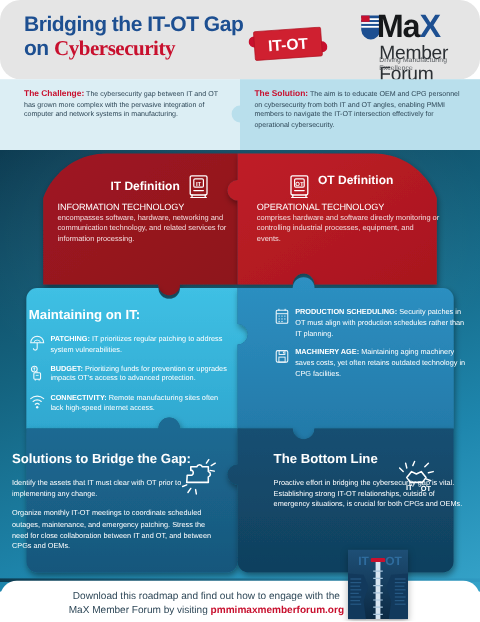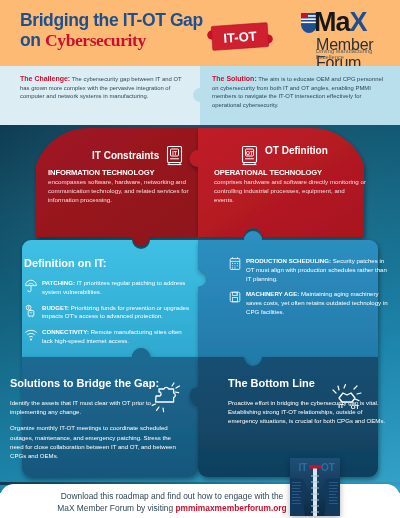--- a/index.html
+++ b/index.html
@@ -13,21 +13,22 @@
     position: relative;
     width: 400px; height: 518px;
     background: #ffffff;
     overflow: hidden;
   }
 
   
   .header {
     position: absolute; left: 0; top: 0;
     width: 400px; height: 66px;
-    background: #fdba74;
+    background: #e5e5e5;
+    border-radius: 17px;
   }
   .title-block {
     position: absolute; left: 20px; top: 10px; width: 190px;
   }
   .title-l1, .title-l2 {
     font-family: "Liberation Sans Narrow", "Liberation Sans", sans-serif;
     font-weight: bold;
     font-size: 17.5px;
     line-height: 20px;
     letter-spacing: -0.4px;
@@ -114,21 +115,21 @@
   }
   .def-text {
     position: absolute; color: #ffffff;
   }
   .def-head {
     font-family: "Liberation Sans Narrow", "Liberation Sans", sans-serif;
     font-weight: bold; font-size: 10px; line-height: 12px;
     color: #ffffff;
   }
   .def-term {
-    font-weight: bold; font-size: 7.6px; line-height: 10px;
+    font-weight: normal; font-size: 7.6px; line-height: 10px;
     color: #ffffff; letter-spacing: -0.1px;
   }
   .def-body {
     font-size: 6.2px; line-height: 8.8px; color: #f3dcdd;
   }
   .def-it-txt { left: 48px; top: 168px; width: 148px; }
   .def-ot-txt { left: 214px; top: 168px; width: 152px; }
   .def-it-title { position: absolute; left: 92px; top: 145px; }
   .def-ot-title { position: absolute; left: 240px; top: 145px; }
 
@@ -350,21 +351,21 @@
                a 9 9 0 0 1 -9 9
                L 207 352
                a 9 9 0 0 1 -9 -9
                L 198 279
                a 8.5 8.5 0 0 1 0 -17
                L 198 232 Z" fill="url(#gBlueRB)"></path>
     </g>
   </svg>
 
   <div class="def-it-title" style="display:flex;align-items:center;gap:6px;">
-    <span class="def-head">IT Constraints</span>
+    <span class="def-head">IT Definition</span>
     <svg width="19" height="21" viewBox="0 0 19 21">
       <rect x="2.5" y="1.5" width="14" height="16" rx="1.2" fill="none" stroke="#fff" stroke-width="1.1"></rect>
       <rect x="5.5" y="4" width="8" height="7" rx="1" fill="none" stroke="#fff" stroke-width="1"></rect>
       <text x="9.5" y="9.6" font-family="Liberation Sans, sans-serif" font-size="5" font-weight="bold" fill="#fff" text-anchor="middle">IT</text>
       <path d="M5.5 13.8 h8" stroke="#fff" stroke-width="1" stroke-linecap="round"></path>
       <path d="M4 17.5 v2 M15 17.5 v2" stroke="#fff" stroke-width="1.1" stroke-linecap="round"></path>
       <path d="M3 19.6 h13" stroke="#fff" stroke-width="1" stroke-linecap="round"></path>
     </svg>
   </div>
   <div class="def-text def-it-txt">
@@ -382,21 +383,21 @@
       <path d="M3 19.6 h13" stroke="#fff" stroke-width="1" stroke-linecap="round"></path>
     </svg>
     <span class="def-head">OT Definition</span>
   </div>
   <div class="def-text def-ot-txt">
     <div class="def-term">OPERATIONAL TECHNOLOGY</div>
     <div class="def-body">comprises hardware and software directly monitoring or controlling industrial processes, equipment, and events.</div>
   </div>
 
   <div class="panel-text con-it">
-    <div class="panel-title">Definition on IT:</div>
+    <div class="panel-title">Maintaining on IT:</div>
 
     <div class="bullet-row">
       <svg class="bi" viewBox="0 0 14 14">
         <path d="M1.6 6.6 a5.4 5.4 0 0 1 10.8 0 z" fill="none" stroke="#fff" stroke-width="0.9"></path>
         <path d="M7 6.6 v4.6 a1.6 1.6 0 0 1 -3.2 0" fill="none" stroke="#fff" stroke-width="0.9"></path>
         <path d="M7 1.2 v0.6" stroke="#fff" stroke-width="0.9"></path>
         <path d="M4.3 6.6 a2.7 2.2 0 0 1 5.4 0" fill="none" stroke="#fff" stroke-width="0.7"></path>
       </svg>
       <p><b>PATCHING:</b><span> IT prioritizes regular patching to address system vulnerabilities.</span></p>
     </div>

